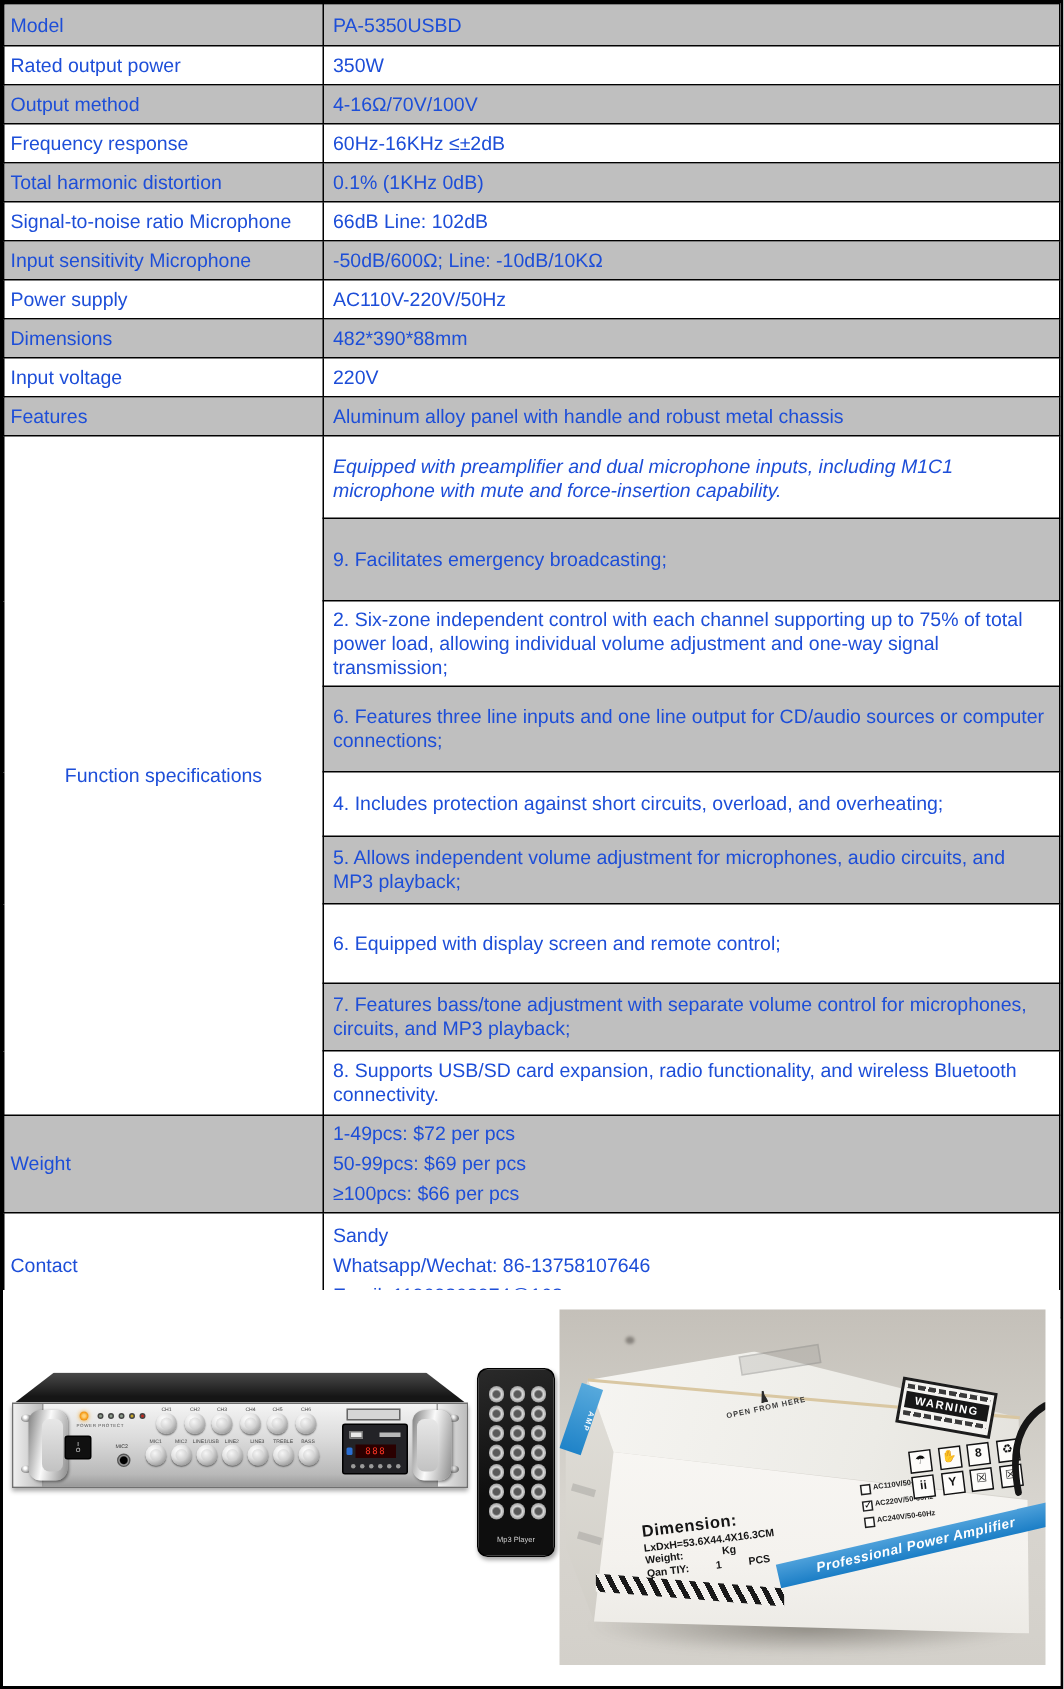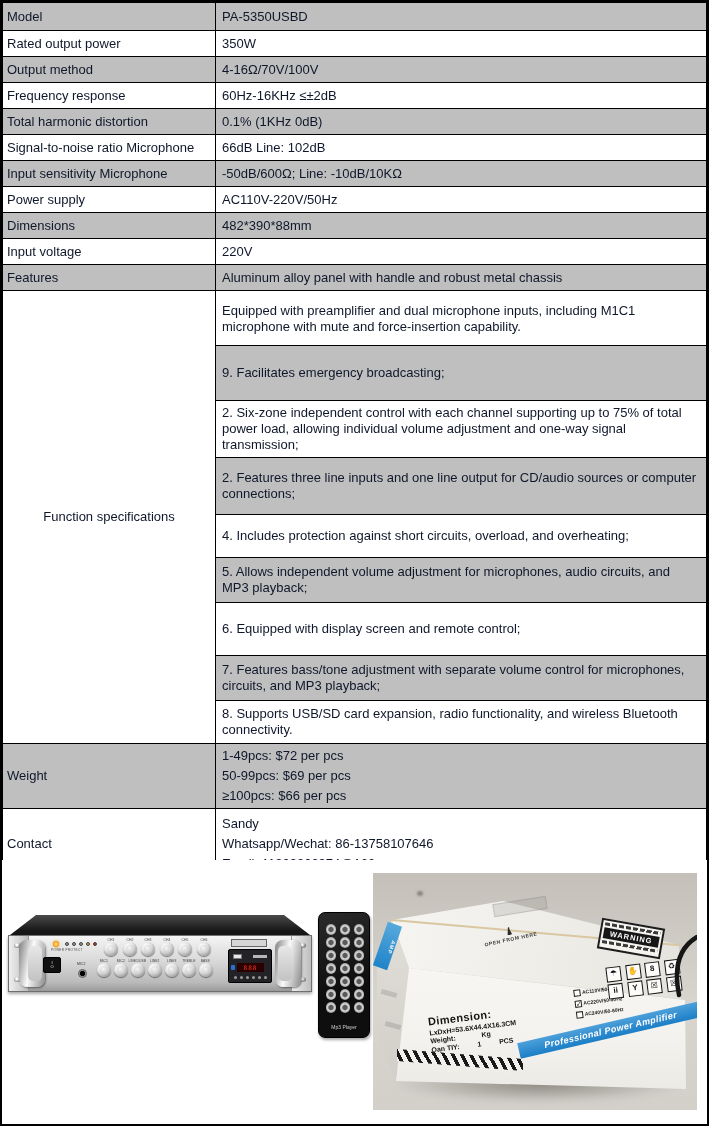--- a/index.html
+++ b/index.html
@@ -1,30 +1,30 @@
 <!DOCTYPE html>
 <html><head>
 <meta charset="utf-8">
 <style>
   * { margin:0; padding:0; box-sizing:border-box; }
   body { background:#fff; font-family:"Liberation Sans","DejaVu Sans",sans-serif; }
   .page { position:relative; width:709px; height:1126px; border:2px solid #000; background:#fff; overflow:hidden; }
 
   
   table.spec { width:705px; height:858px; border-collapse:collapse; table-layout:fixed; }
-  table.spec td { border:1px solid #000; font-size:13px; color:#0f172a; line-height:16px; vertical-align:middle; overflow:hidden; }
+  table.spec td { border:1px solid #000; font-size:13px; color:#1d4ed8; line-height:16px; vertical-align:middle; overflow:hidden; }
   td.lc { padding:2px 4px; }
   td.vc { padding:2px 6px; }
   tr.g td { background:#bfbfbf; }
   tr.r28{height:28px} tr.r26{height:26px}
   tr.fa{height:55px} tr.fb{height:55px} tr.fc{height:57px} tr.fd{height:57px}
   tr.fe{height:43px} tr.ff{height:45px} tr.fg{height:53px} tr.fh{height:45px} tr.fi{height:43px}
   tr.rq{height:65px} tr.rc{height:70px}
   td.fs-label { text-align:center; vertical-align:middle; }
-  td.top { vertical-align:top; padding-top:4px; }
+  td.top { vertical-align:top; padding-top:4px;font-style:italic; }
   .cell-line { line-height:20px; }
 
   
   .photo-row { position:absolute; left:0; top:858px; width:705px; height:264px; background:#fff; }
 
   
   .amp { position:absolute; left:6px; top:55px; width:304px; height:80px; }
   .amp-top { position:absolute; left:0; top:0; width:304px; height:20px;
              background:linear-gradient(180deg,#4a4a4a,#161616 80%);
              clip-path:polygon(28px 0,276px 0,302px 20px,2px 20px); }
@@ -199,21 +199,21 @@
           <td class="lc fs-label" rowspan="9">Function specifications</td>
           <td class="vc top">Equipped with preamplifier and dual microphone inputs, including M1C1 microphone with mute and force-insertion capability.</td>
         </tr>
       <tr class="fb g">
           <td class="vc">9. Facilitates emergency broadcasting;</td>
         </tr>
       <tr class="fc">
           <td class="vc">2. Six-zone independent control with each channel supporting up to 75% of total power load, allowing individual volume adjustment and one-way signal transmission;</td>
         </tr>
       <tr class="fd g">
-          <td class="vc">2. Features three line inputs and one line output for CD/audio sources or computer connections;</td>
+          <td class="vc">6. Features three line inputs and one line output for CD/audio sources or computer connections;</td>
         </tr>
       <tr class="fe">
           <td class="vc">4. Includes protection against short circuits, overload, and overheating;</td>
         </tr>
       <tr class="ff g">
           <td class="vc">5. Allows independent volume adjustment for microphones, audio circuits, and MP3 playback;</td>
         </tr>
       <tr class="fg">
           <td class="vc">6. Equipped with display screen and remote control;</td>
         </tr>

